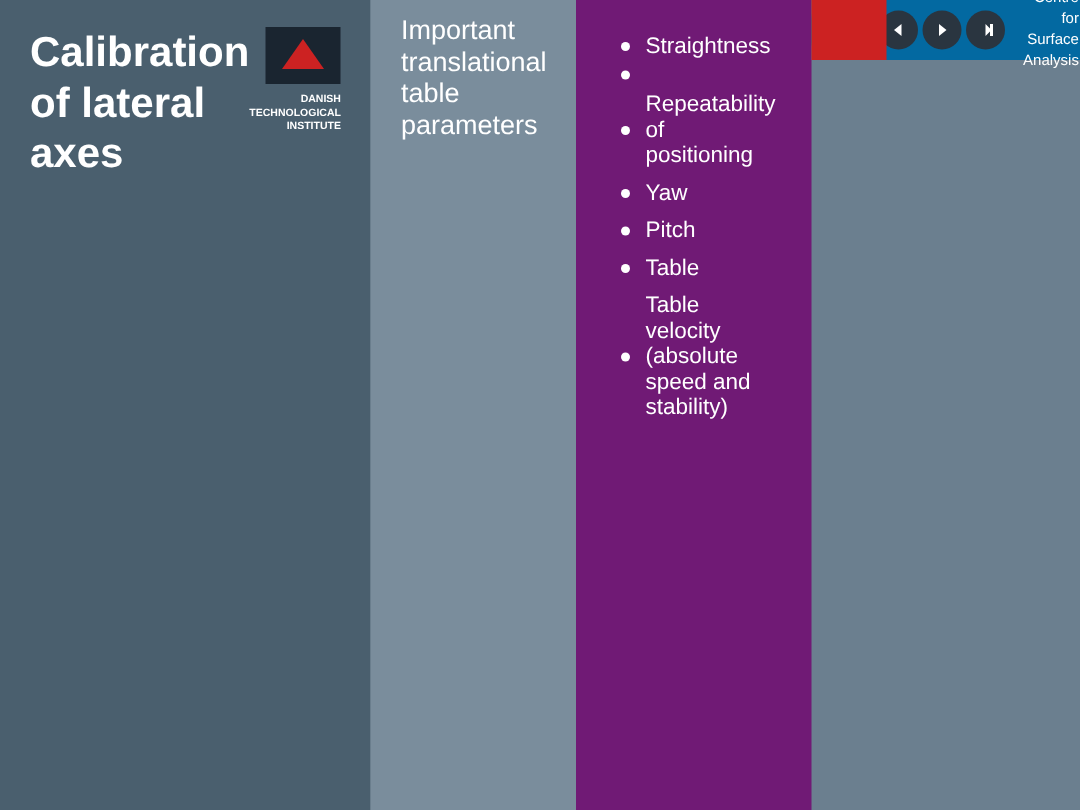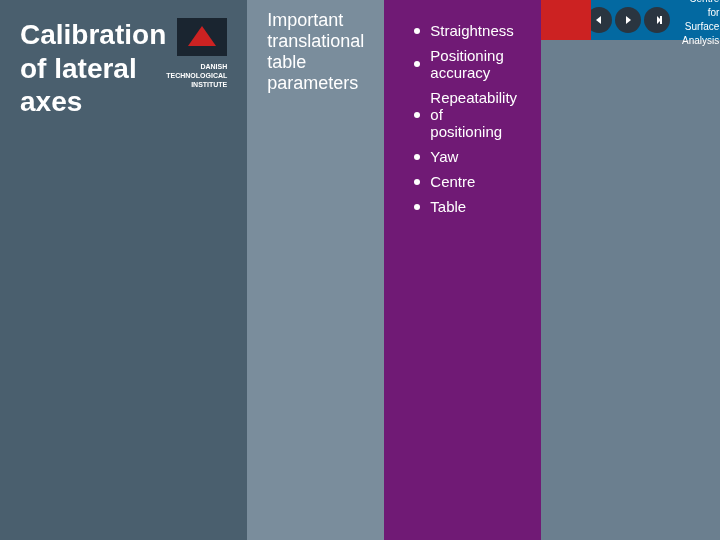--- a/index.html
+++ b/index.html
@@ -190,37 +190,40 @@
   </div>
 
   <div class="content">
     <ul class="bullet-list" id="bullet-list">
     <li>
           <span class="bullet-dot"></span>
           <span>Straightness</span>
         </li>
         <li>
           <span class="bullet-dot"></span>
-          <span>Positioning accuracy</span>
         </li>
         <li>
           <span class="bullet-dot"></span>
           <span>Repeatability of positioning</span>
         </li>
         <li>
           <span class="bullet-dot"></span>
           <span>Yaw</span>
         </li>
         <li>
           <span class="bullet-dot"></span>
-          <span>Centre</span>
+          <span>Pitch</span>
         </li>
         <li>
           <span class="bullet-dot"></span>
           <span>Table</span>
+        </li>
+        <li>
+          <span class="bullet-dot"></span>
+          <span>Table velocity (absolute speed and stability)</span>
         </li>
       </ul>
   </div>
 
   <div class="footer">
     <div class="footer-red-bar"></div>
     <div class="footer-right">
       <div class="nav-controls">
 
         <div class="nav-btn">

